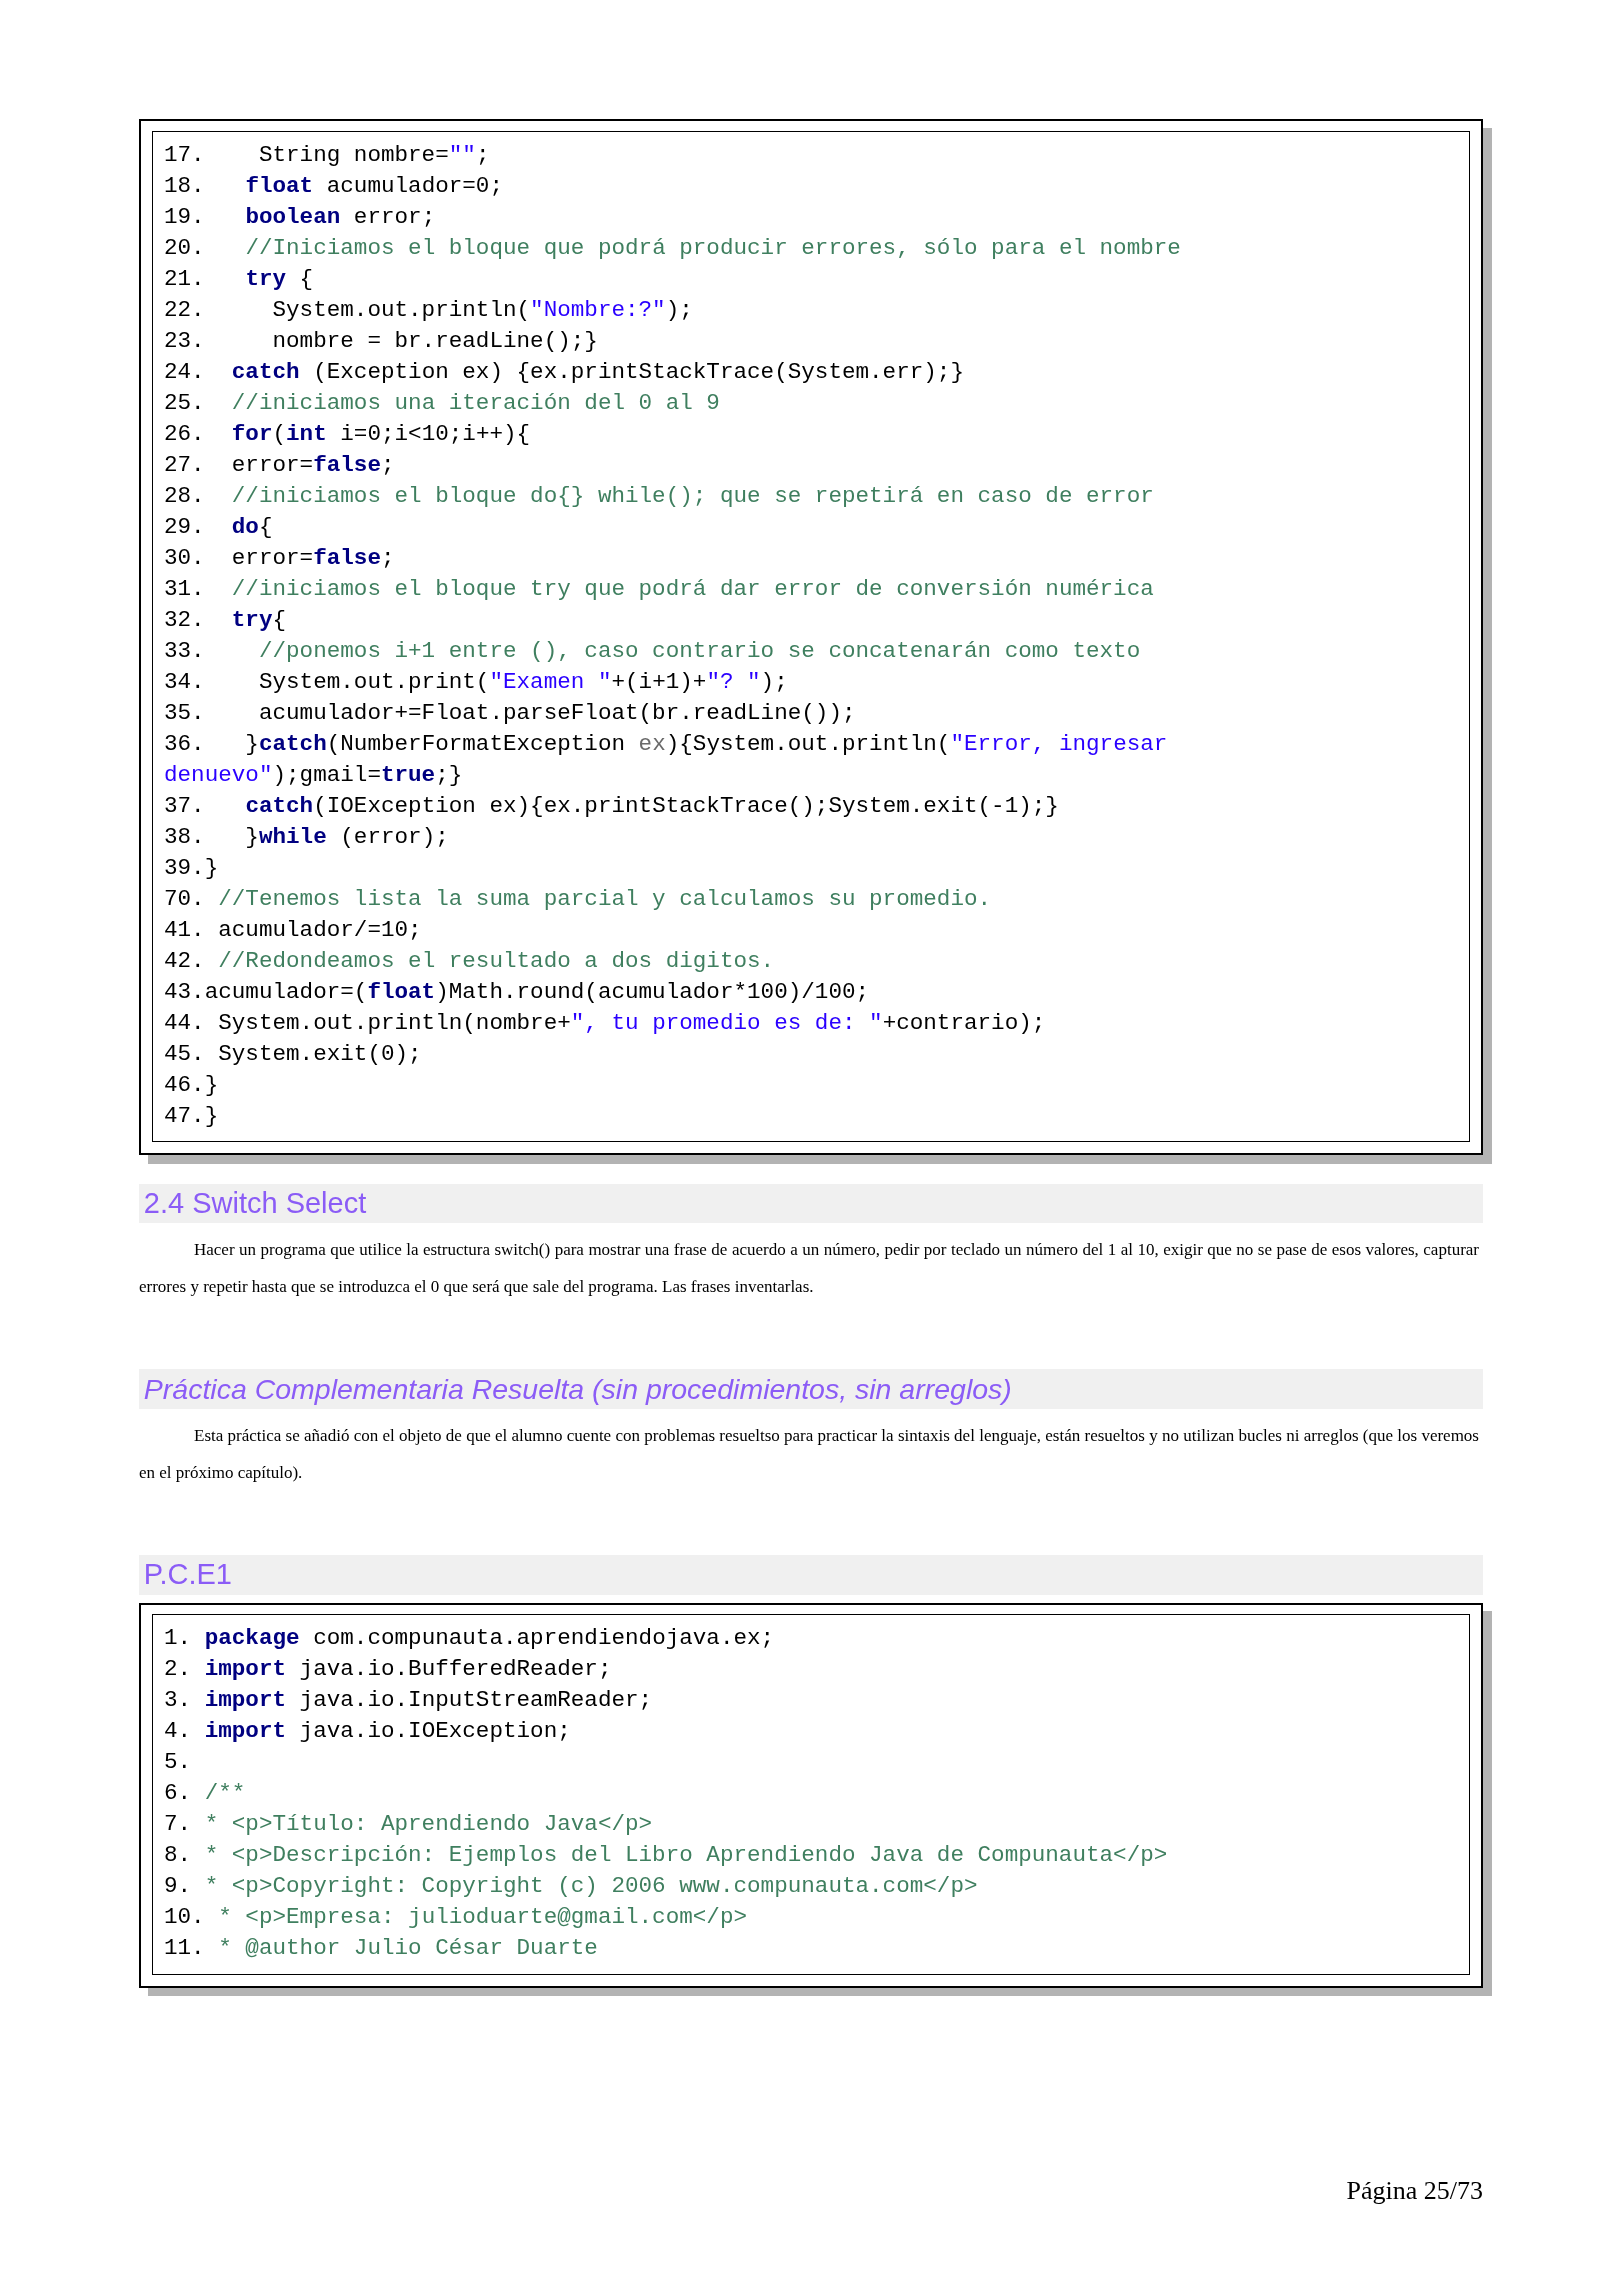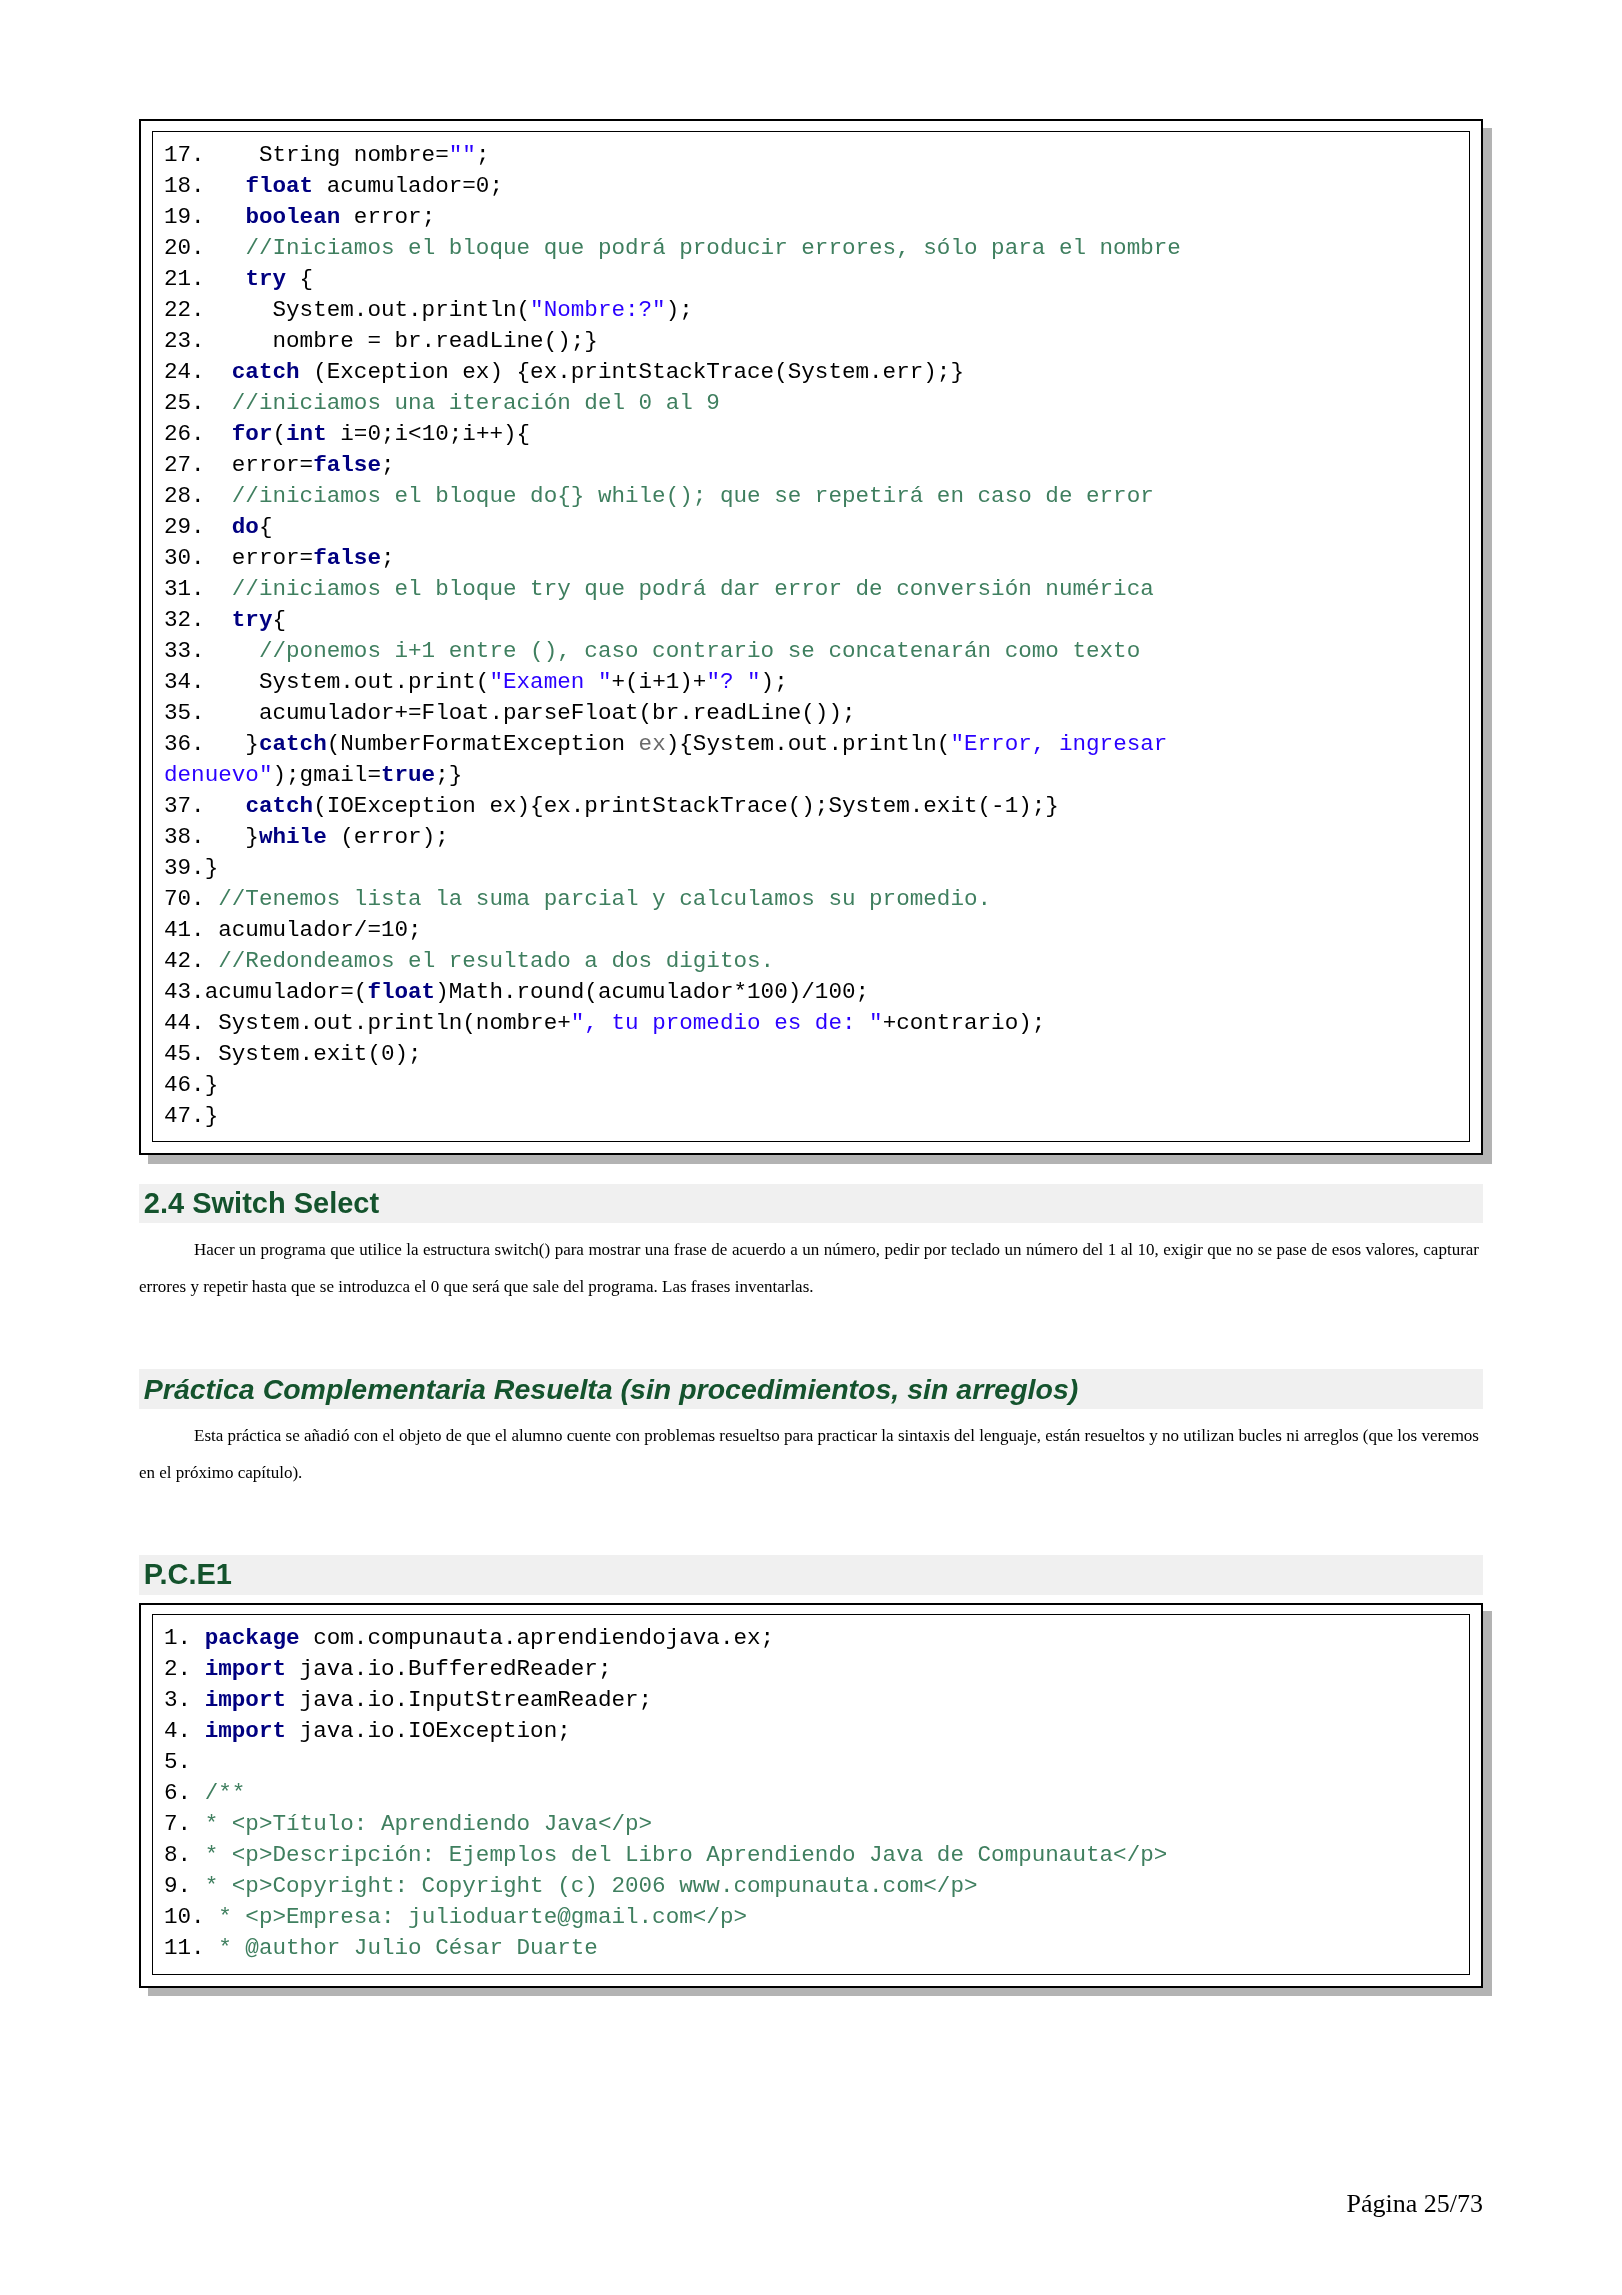--- a/index.html
+++ b/index.html
@@ -59,44 +59,44 @@
   }
   .kw { color: #000080; font-weight: bold; }
   .cm { color: #3f7f5f; }
   .st { color: #2a00ff; }
   .gy { color: #6a6a6a; }
 
   
   h2.section {
     font-family: "Liberation Sans", sans-serif;
     font-size: 29px;
-    font-weight: bold;
+    font-weight: normal;
     margin: 28.5px 0 8px 0;
     padding: 3.2px 4.8px 3.2px 4.8px;
     background: #f0f0f0;
-    color: #14532d;
+    color: #8b5cf6;
   }
   h2.section.italic {
     font-style: italic;
     font-size: 28.5px;
   }
 
   p.body {
     font-size: 17px;
     line-height: 37px;
     margin: 8px 4px 0 0;
     text-align: justify;
     text-indent: 55px;
   }
   .spacer-md { height: 36px; }
 
   .footer {
     position: absolute;
     right: 139px;
-    bottom: 76px;
+    bottom: 89px;
     font-size: 26px;
     font-family: "Liberation Serif", serif;
   }
 </style>
 </head>
 <body>
 
 <div class="page">
 
   <div class="code-wrap">

